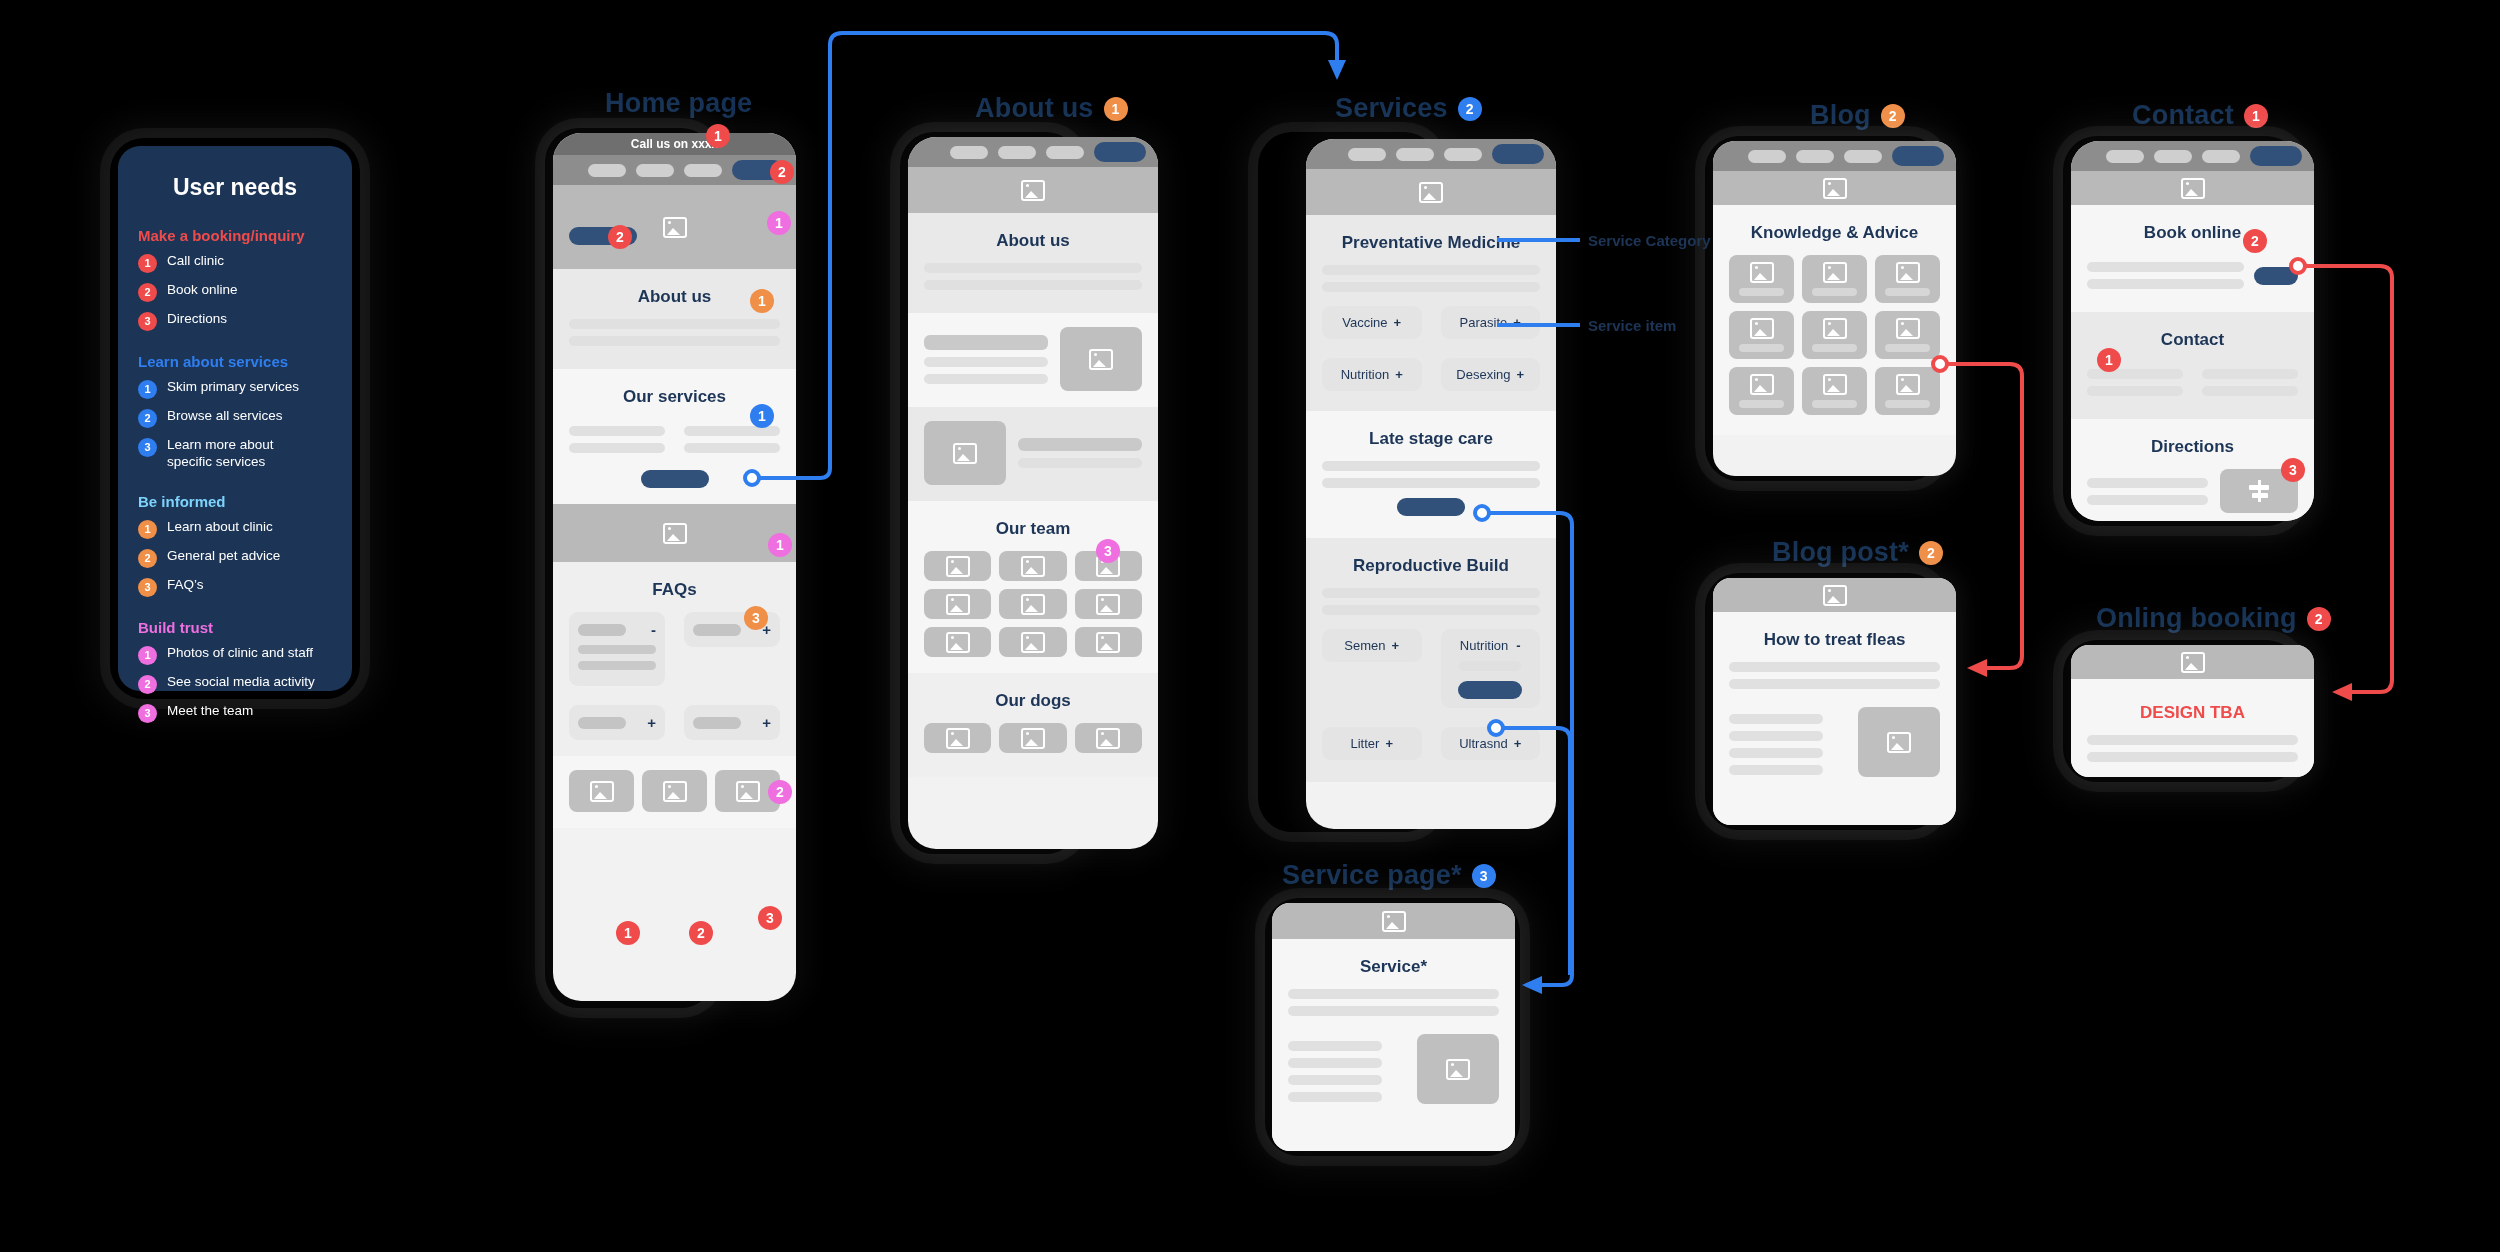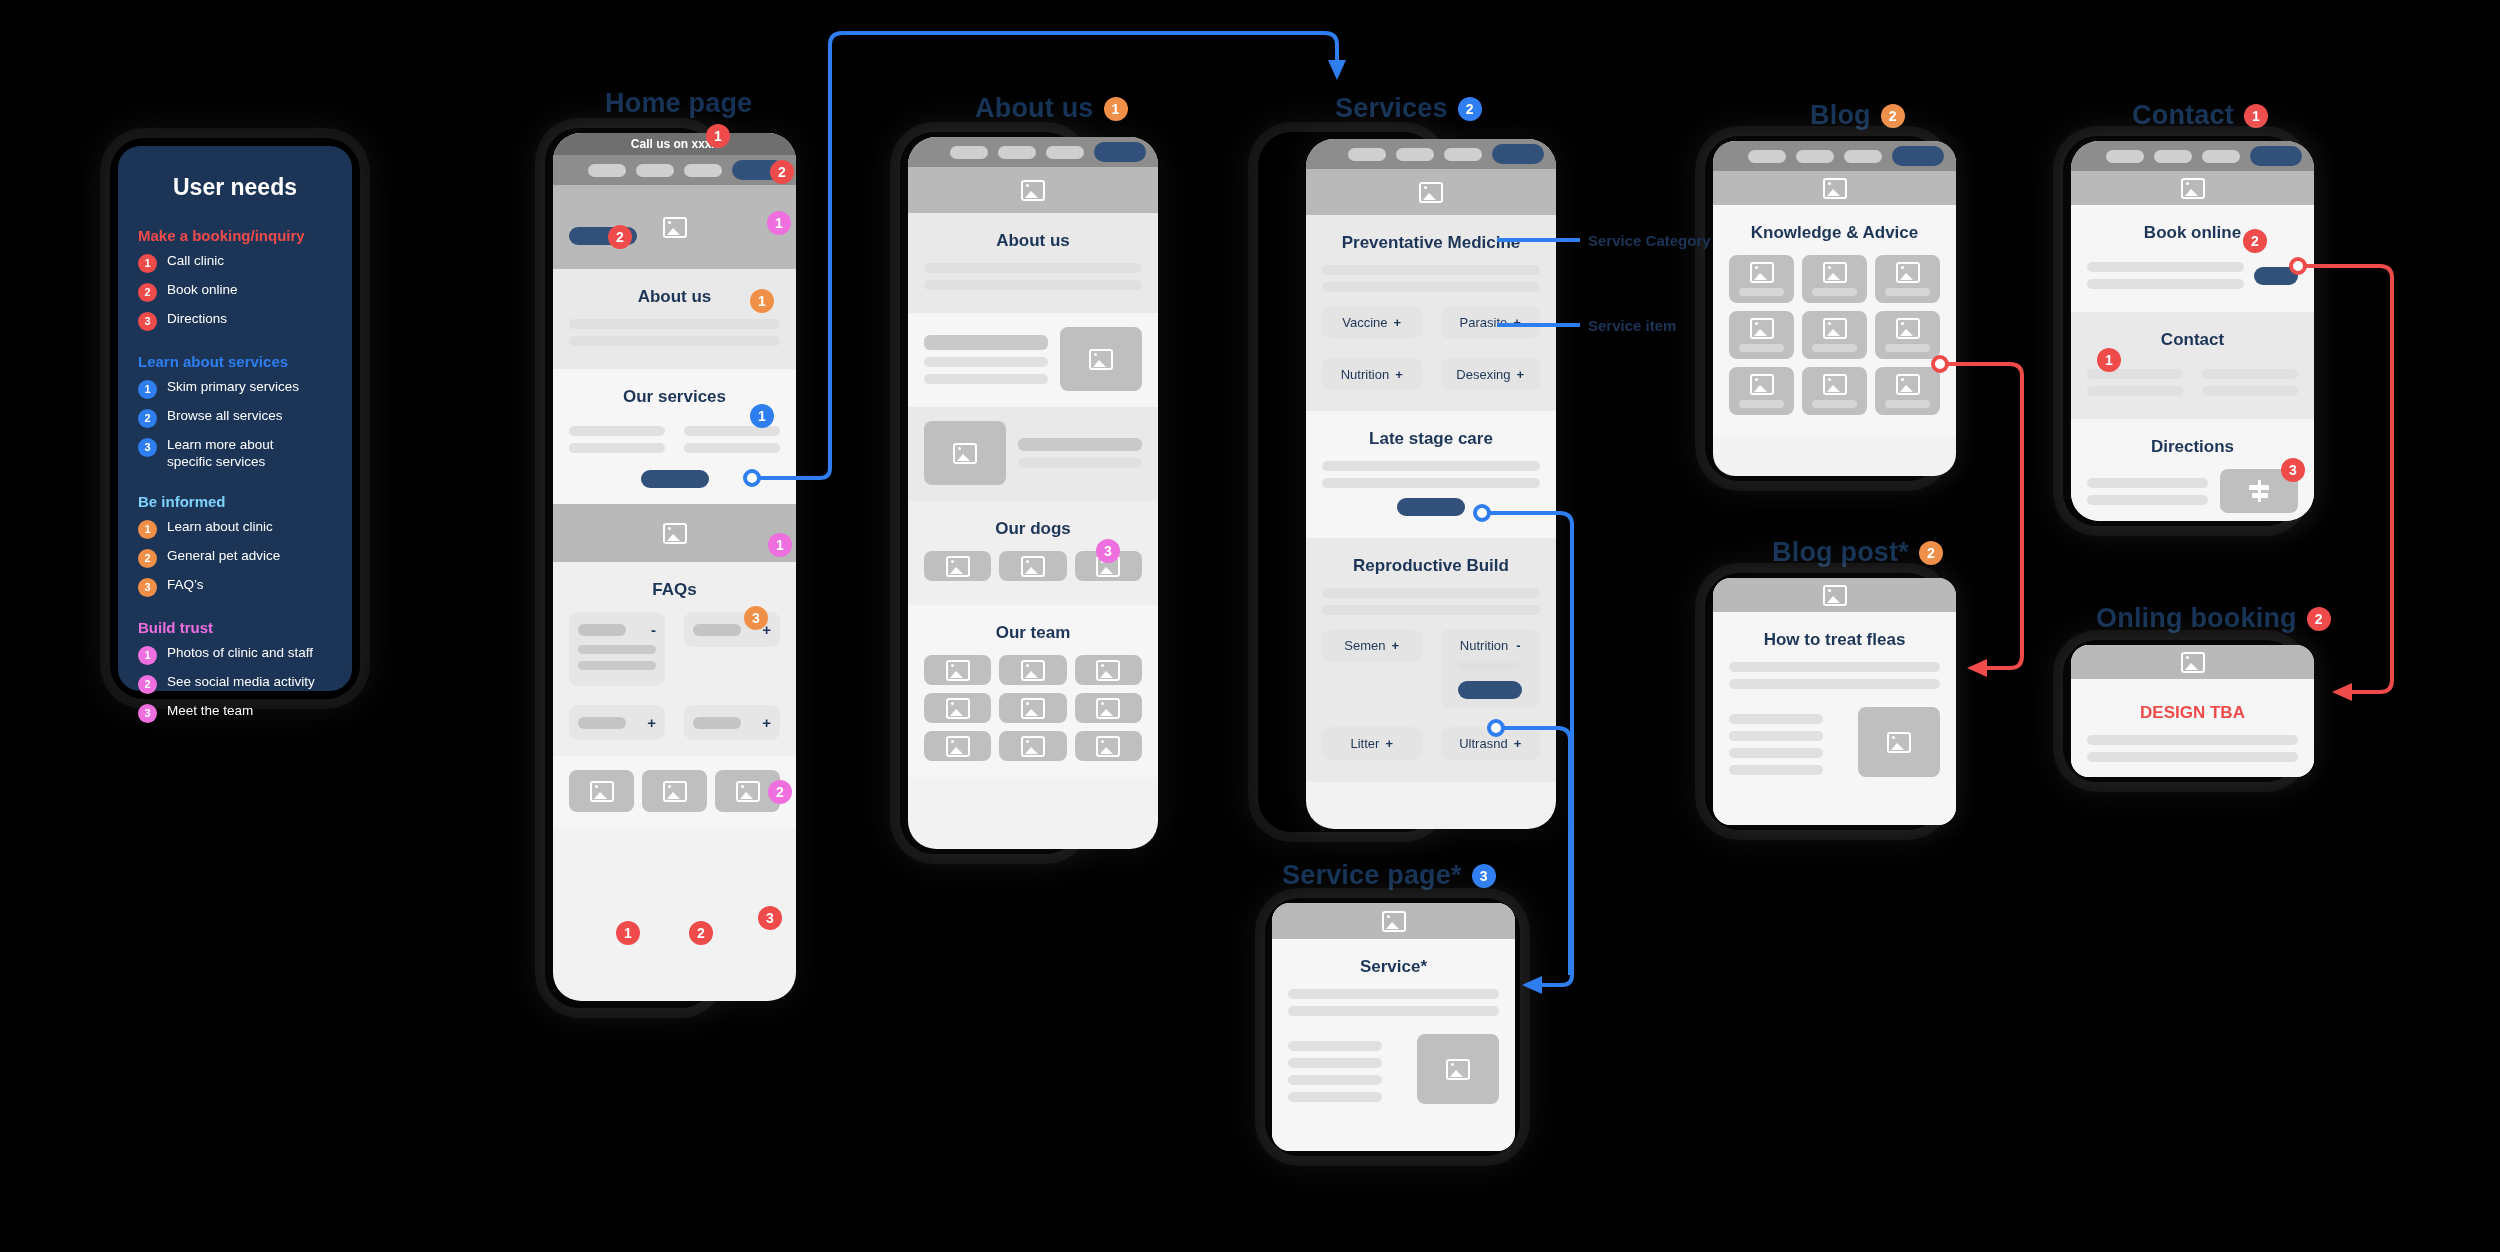--- a/index.html
+++ b/index.html
@@ -307,55 +307,55 @@
       <div style="display:flex;gap:12px;align-items:center;">
         <div class="imgbox" style="flex:0 0 82px;height:64px">
           <span class="imgico"></span>
         </div>
         <div style="flex:1">
           <div class="line d" style="height:13px"></div>
           <div class="line"></div>
         </div>
       </div>
     </div>
+    <div class="sect plain">
+      <div class="h">Our team</div>
+      <div class="grid3">
+        <div class="imgbox" style="height:30px">
+            <span class="imgico"></span>
+          </div>
+        <div class="imgbox" style="height:30px">
+            <span class="imgico"></span>
+          </div>
+        <div class="imgbox" style="height:30px">
+            <span class="imgico"></span>
+          </div>
+        <div class="imgbox" style="height:30px">
+            <span class="imgico"></span>
+          </div>
+        <div class="imgbox" style="height:30px">
+            <span class="imgico"></span>
+          </div>
+        <div class="imgbox" style="height:30px">
+            <span class="imgico"></span>
+          </div>
+        <div class="imgbox" style="height:30px">
+            <span class="imgico"></span>
+          </div>
+        <div class="imgbox" style="height:30px">
+            <span class="imgico"></span>
+          </div>
+        <div class="imgbox" style="height:30px">
+            <span class="imgico"></span>
+          </div>
+      </div>
+    </div>
     <div class="sect grey" style="padding-bottom:24px">
       <div class="h">Our dogs</div>
       <div class="grid3">
-        <div class="imgbox" style="height:30px">
-            <span class="imgico"></span>
-          </div>
-        <div class="imgbox" style="height:30px">
-            <span class="imgico"></span>
-          </div>
-        <div class="imgbox" style="height:30px">
-            <span class="imgico"></span>
-          </div>
-      </div>
-    </div>
-    <div class="sect plain">
-      <div class="h">Our team</div>
-      <div class="grid3">
-        <div class="imgbox" style="height:30px">
-            <span class="imgico"></span>
-          </div>
-        <div class="imgbox" style="height:30px">
-            <span class="imgico"></span>
-          </div>
-        <div class="imgbox" style="height:30px">
-            <span class="imgico"></span>
-          </div>
-        <div class="imgbox" style="height:30px">
-            <span class="imgico"></span>
-          </div>
-        <div class="imgbox" style="height:30px">
-            <span class="imgico"></span>
-          </div>
-        <div class="imgbox" style="height:30px">
-            <span class="imgico"></span>
-          </div>
         <div class="imgbox" style="height:30px">
             <span class="imgico"></span>
           </div>
         <div class="imgbox" style="height:30px">
             <span class="imgico"></span>
           </div>
         <div class="imgbox" style="height:30px">
             <span class="imgico"></span>
           </div>
       </div>

